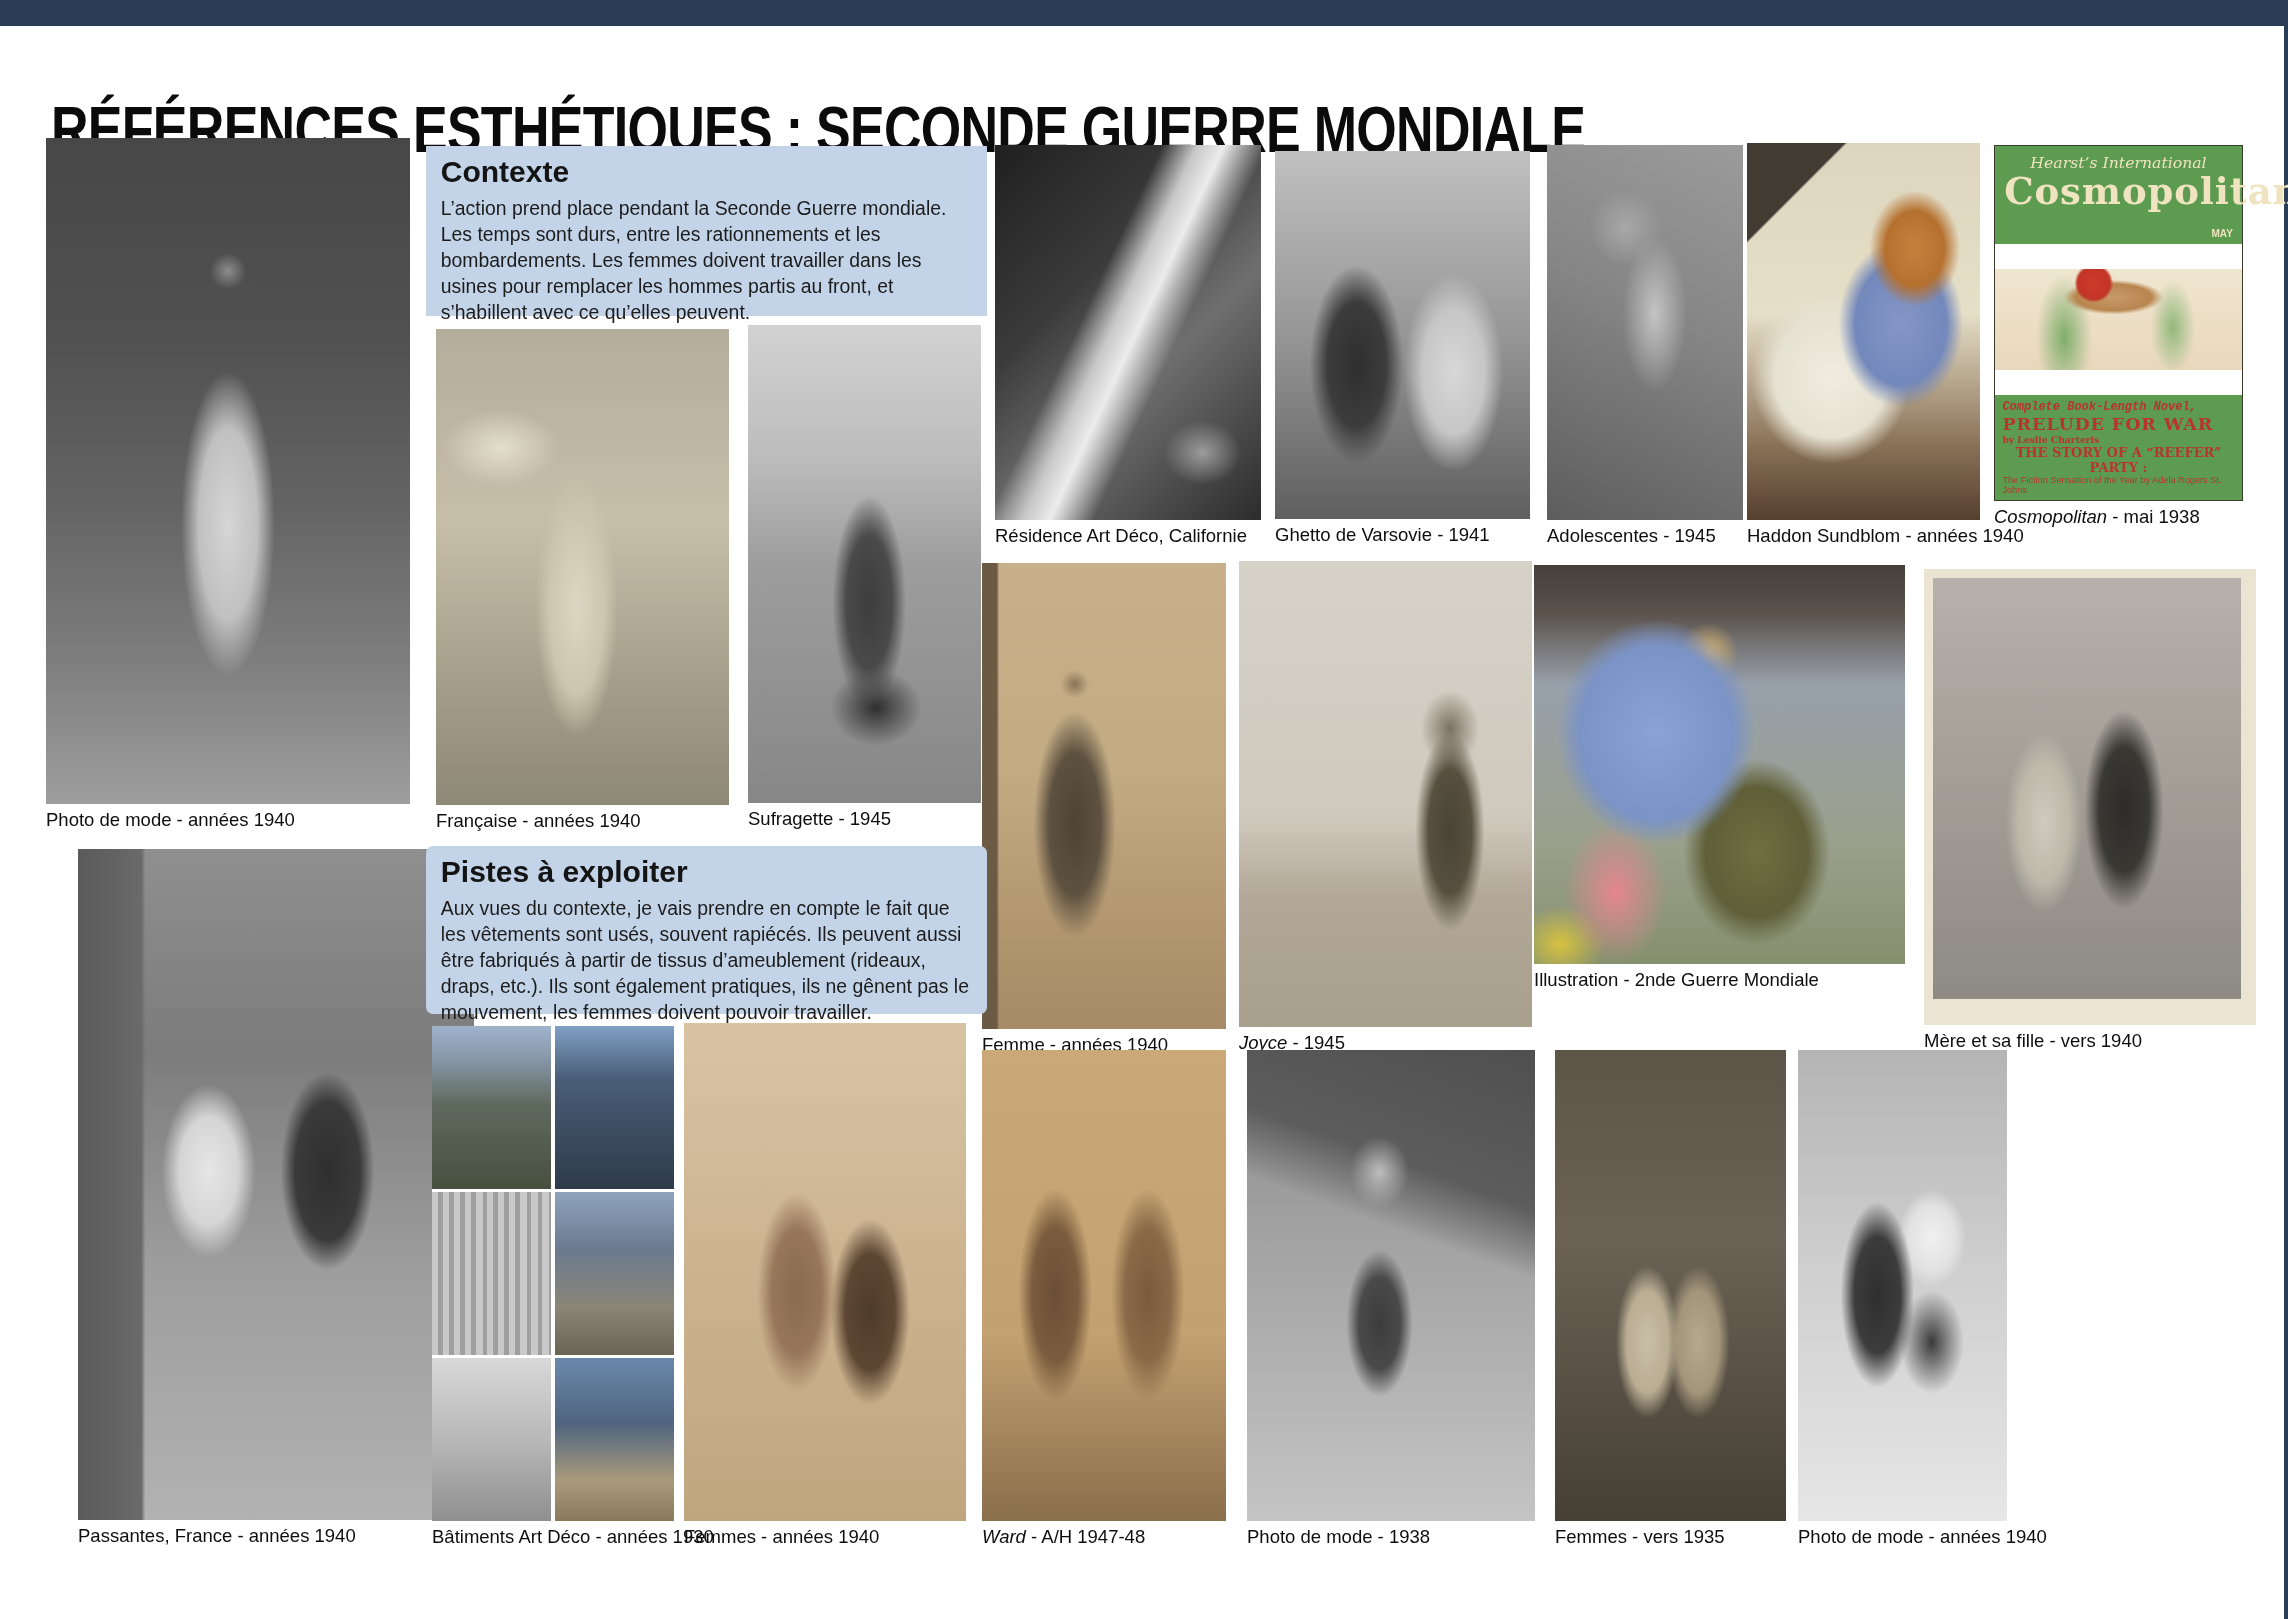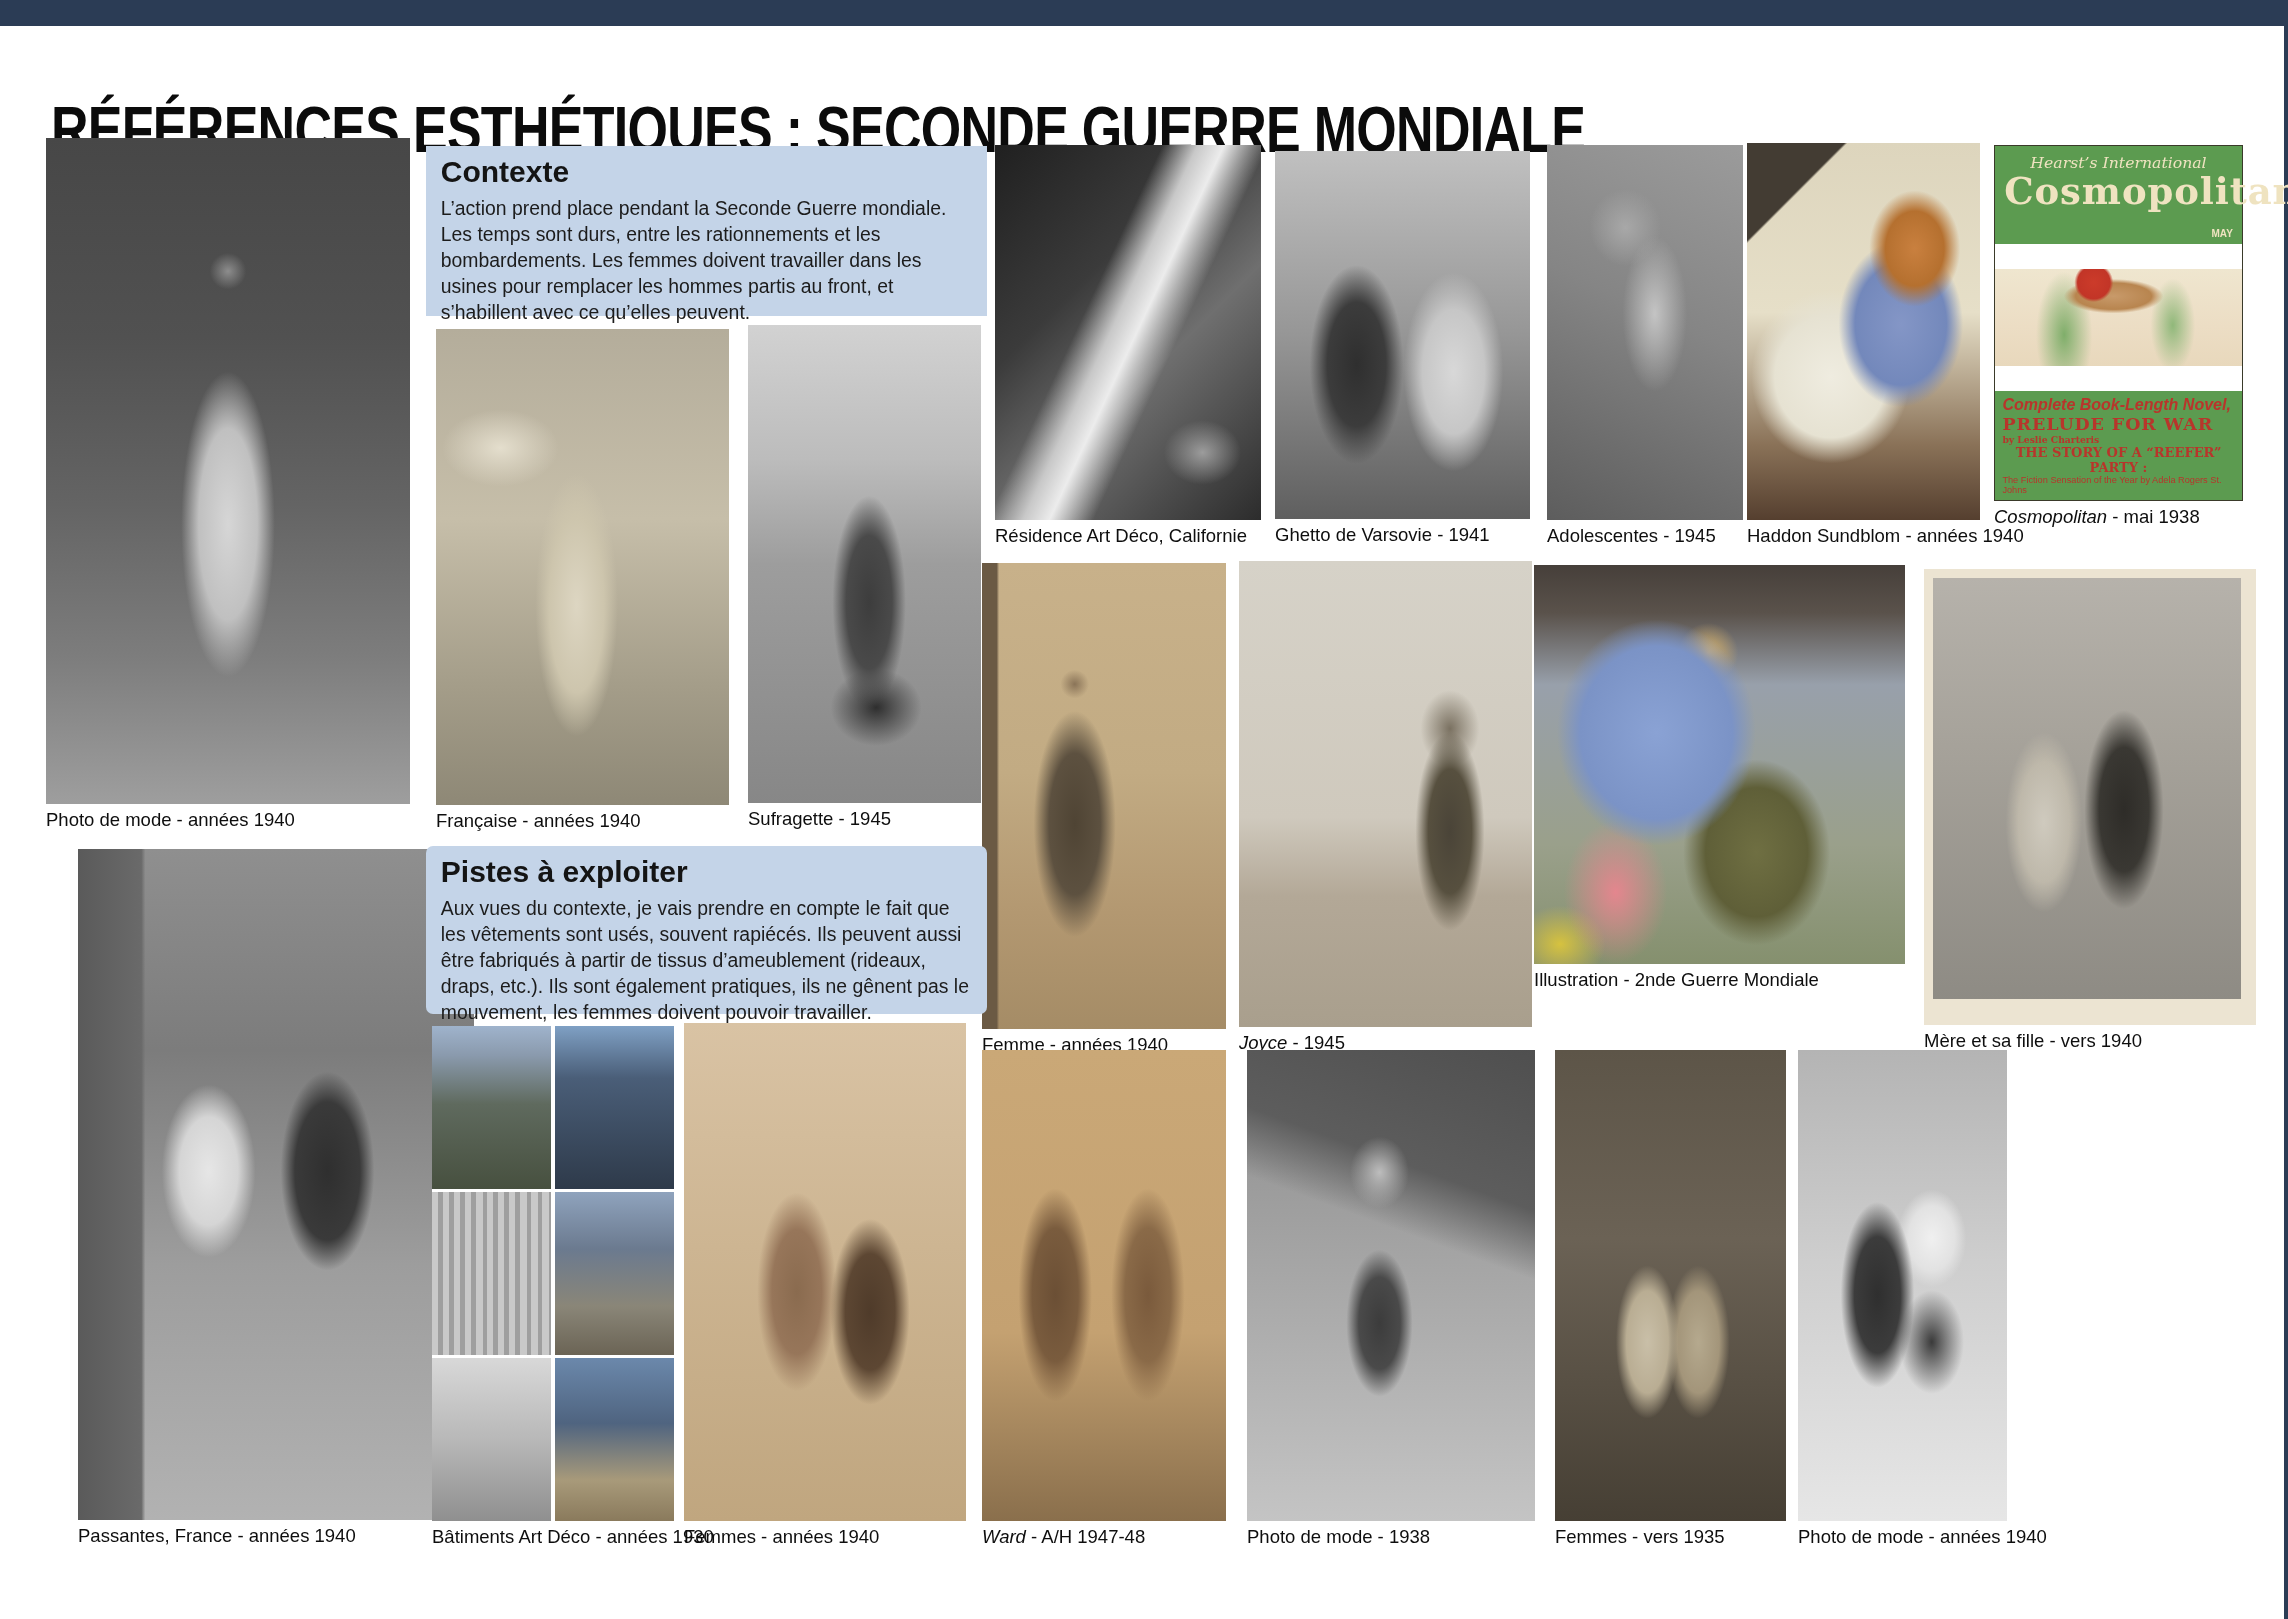--- a/index.html
+++ b/index.html
@@ -117,21 +117,21 @@
   .cosmo-name{font-family:"DejaVu Serif",serif;font-weight:700;font-size:37px;color:#efe3c0;
               text-align:center;letter-spacing:0.9px;line-height:1.05;}
   .cosmo-issue{position:absolute;right:9.2px;bottom:5.5px;font-size:10px;color:#efe3c0;font-weight:700;}
   .cosmo-mid{flex:1;background:
     radial-gradient(circle 29.5px at 40% 14%,#cc3b2a 0%,#c23527 55%,rgba(0,0,0,0) 66%),
     radial-gradient(ellipse 69px 24px at 48% 28%,#c89a6a 0%,#b8854f 55%,rgba(0,0,0,0) 72%),
     radial-gradient(ellipse 39px 88px at 28% 68%,#7fae6a 0%,rgba(0,0,0,0) 72%),
     radial-gradient(ellipse 31px 65px at 72% 58%,#90b87a 0%,rgba(0,0,0,0) 72%),
     linear-gradient(180deg,#efe6cf 0%,#ecddc4 60%,#e8d8bc 100%);}
   .cosmo-bottom{background:#5c9b50;padding:4.6px 7.4px 5.5px 7.4px;flex:0 0 72px;}
-  .cosmo-kicker{font-family:Liberation Sans, sans-serif;font-style:italic;font-size:16px;color:#b8352b;font-weight:700;}
+  .cosmo-kicker{font-family:Liberation Mono, monospace;font-style:italic;font-size:12px;color:#b8352b;font-weight:700;}
   .cosmo-h1{font-family:"DejaVu Serif",serif;font-size:17.5px;color:#b8352b;font-weight:700;letter-spacing:0.9px;}
   .cosmo-by{font-family:"DejaVu Serif",serif;font-size:9.2px;color:#b8352b;font-weight:700;}
   .cosmo-h2{font-family:"DejaVu Serif",serif;font-size:13px;color:#b8352b;font-weight:700;text-align:center;}
   .cosmo-sub{font-family:Liberation Sans, sans-serif;font-size:9.2px;color:#b8352b;}
 </style>
 </head>
 <body>
 
 <div class="board">
 

